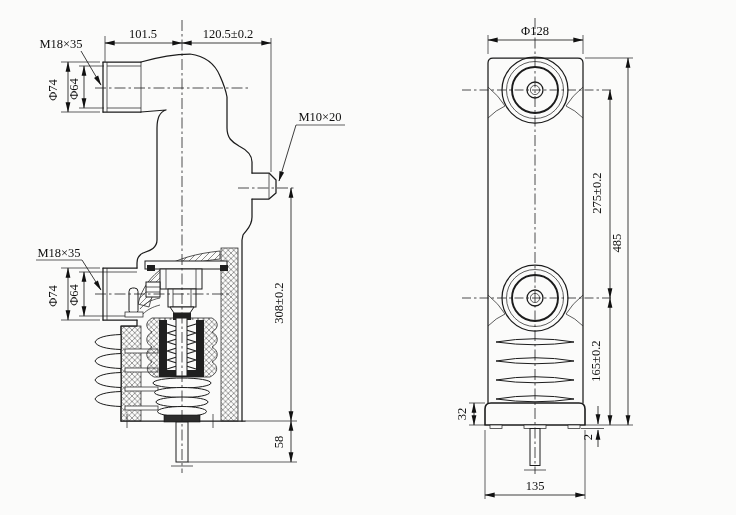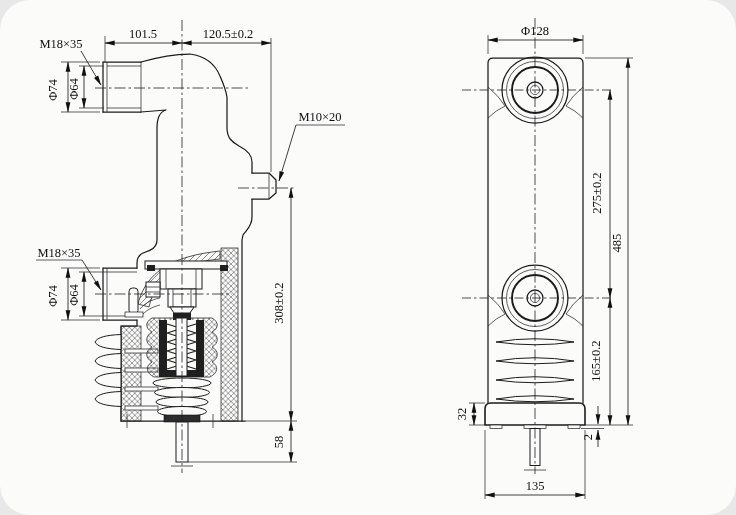--- a/index.html
+++ b/index.html
@@ -1,17 +1,17 @@
 <!DOCTYPE html>
 <html><head>
 <meta charset="utf-8">
 <style>
   html,body{margin:0;padding:0;background:#e8e8e8;}
   .page{position:relative;width:736px;height:515px;background:#fbfbfa;overflow:hidden;
-        font-family:"Liberation Serif", serif;border-radius:30px;}
+        font-family:"Liberation Serif", serif;}
   svg{position:absolute;left:0;top:0;}
   .ol   {fill:none;stroke:#1c1c1c;stroke-width:1.25;stroke-linejoin:round;stroke-linecap:round;}
   .ol2  {fill:none;stroke:#1c1c1c;stroke-width:1.6;stroke-linejoin:round;}
   .thin {fill:none;stroke:#2a2a2a;stroke-width:.75;}
   .wfill{fill:#fbfbfa;stroke:#1c1c1c;stroke-width:1;}
   .wthin{fill:#fbfbfa;stroke:#2a2a2a;stroke-width:.75;}
   .dark {fill:#1f1f1f;stroke:none;}
   .cl   {fill:none;stroke:#222;stroke-width:.8;stroke-dasharray:11 3 2.5 3;}
   .dash {fill:none;stroke:#222;stroke-width:.8;stroke-dasharray:9 3 2.5 3;}
   .dim  {fill:none;stroke:#1c1c1c;stroke-width:.85;marker-start:url(#ah);marker-end:url(#ah);}

